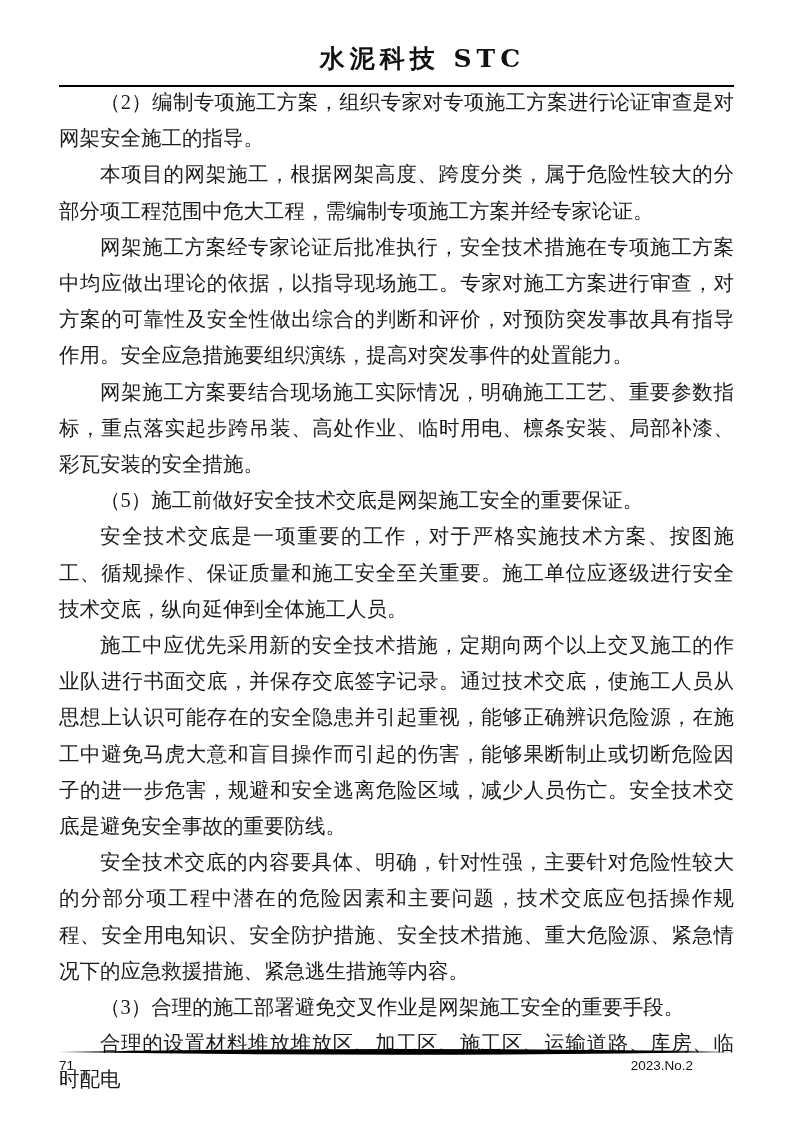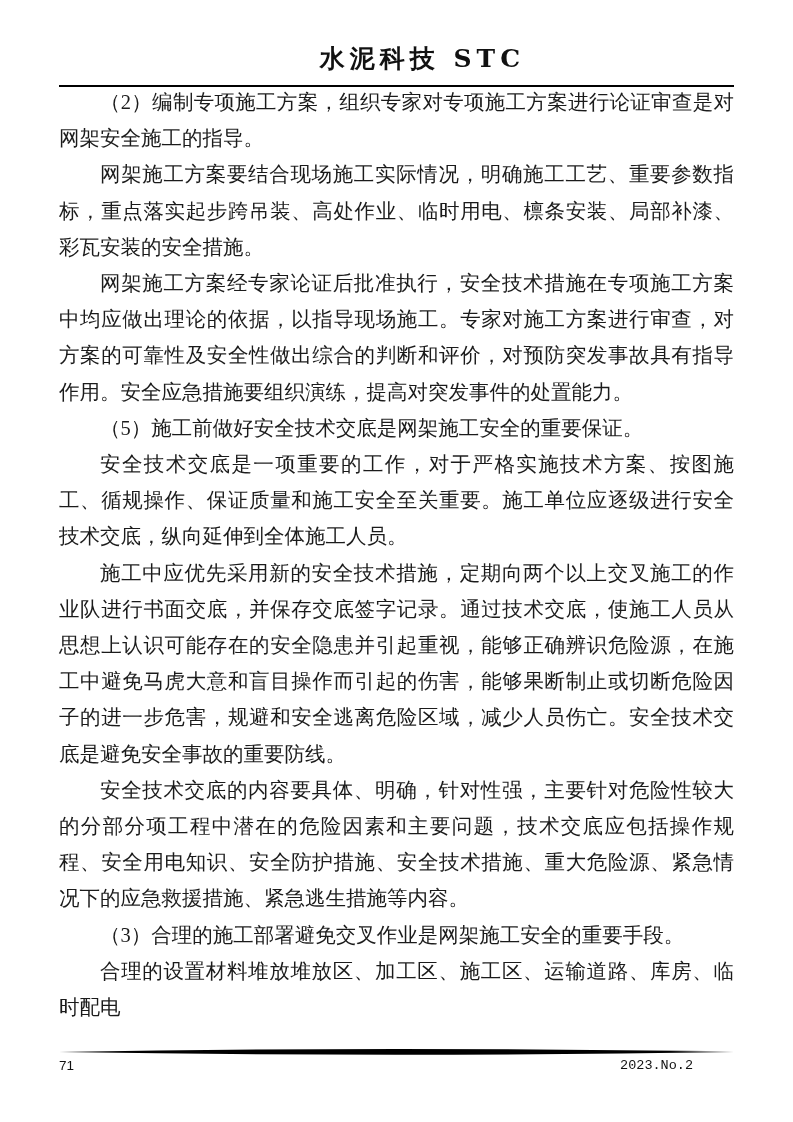--- a/index.html
+++ b/index.html
@@ -75,35 +75,35 @@
     }
     .page-number {
       position: absolute;
       left: 0;
       width: 100%;
     }
     .issue-label {
       position: absolute;
       right: 41px;
       top: 0;
-      font-family: Liberation Mono, monospace;
     }
   </style>
 </head>
 <body>
 
 <div class="page">
 
   <div class="journal-title">水泥科技 STC</div>
   <div class="header-rule"></div>
 
   <div class="body-text">
     <p>（2）编制专项施工方案，组织专家对专项施工方案进行论证审查是对网架安全施工的指导。</p>
+    <p>本项目的网架施工，根据网架高度、跨度分类，属于危险性较大的分部分项工程范围中危大工程，需编制专项施工方案并经专家论证。</p>
+    <p>网架施工方案经专家论证后批准执行，安全技术措施在专项施工方案中均应做出理论的依据，以指导现场施工。专家对施工方案进行审查，对方案的可靠性及安全性做出综合的判断和评价，对预防突发事故具有指导作用。安全应急措施要组织演练，提高对突发事件的处置能力。</p>
     <p>网架施工方案要结合现场施工实际情况，明确施工工艺、重要参数指标，重点落实起步跨吊装、高处作业、临时用电、檩条安装、局部补漆、彩瓦安装的安全措施。</p>
-    <p>网架施工方案经专家论证后批准执行，安全技术措施在专项施工方案中均应做出理论的依据，以指导现场施工。专家对施工方案进行审查，对方案的可靠性及安全性做出综合的判断和评价，对预防突发事故具有指导作用。安全应急措施要组织演练，提高对突发事件的处置能力。</p>
     <p>（5）施工前做好安全技术交底是网架施工安全的重要保证。</p>
     <p>安全技术交底是一项重要的工作，对于严格实施技术方案、按图施工、循规操作、保证质量和施工安全至关重要。施工单位应逐级进行安全技术交底，纵向延伸到全体施工人员。</p>
     <p>施工中应优先采用新的安全技术措施，定期向两个以上交叉施工的作业队进行书面交底，并保存交底签字记录。通过技术交底，使施工人员从思想上认识可能存在的安全隐患并引起重视，能够正确辨识危险源，在施工中避免马虎大意和盲目操作而引起的伤害，能够果断制止或切断危险因子的进一步危害，规避和安全逃离危险区域，减少人员伤亡。安全技术交底是避免安全事故的重要防线。</p>
     <p>安全技术交底的内容要具体、明确，针对性强，主要针对危险性较大的分部分项工程中潜在的危险因素和主要问题，技术交底应包括操作规程、安全用电知识、安全防护措施、安全技术措施、重大危险源、紧急情况下的应急救援措施、紧急逃生措施等内容。</p>
     <p>（3）合理的施工部署避免交叉作业是网架施工安全的重要手段。</p>
     <p>合理的设置材料堆放堆放区、加工区、施工区、运输道路、库房、临时配电</p>
   </div>
 
   <svg class="footer-rule" viewBox="0 0 675 10" preserveAspectRatio="none">
     <path d="M0,5 Q337.5,-1 675,5 Q337.5,10.5 0,5 Z" fill="#000000"></path>

